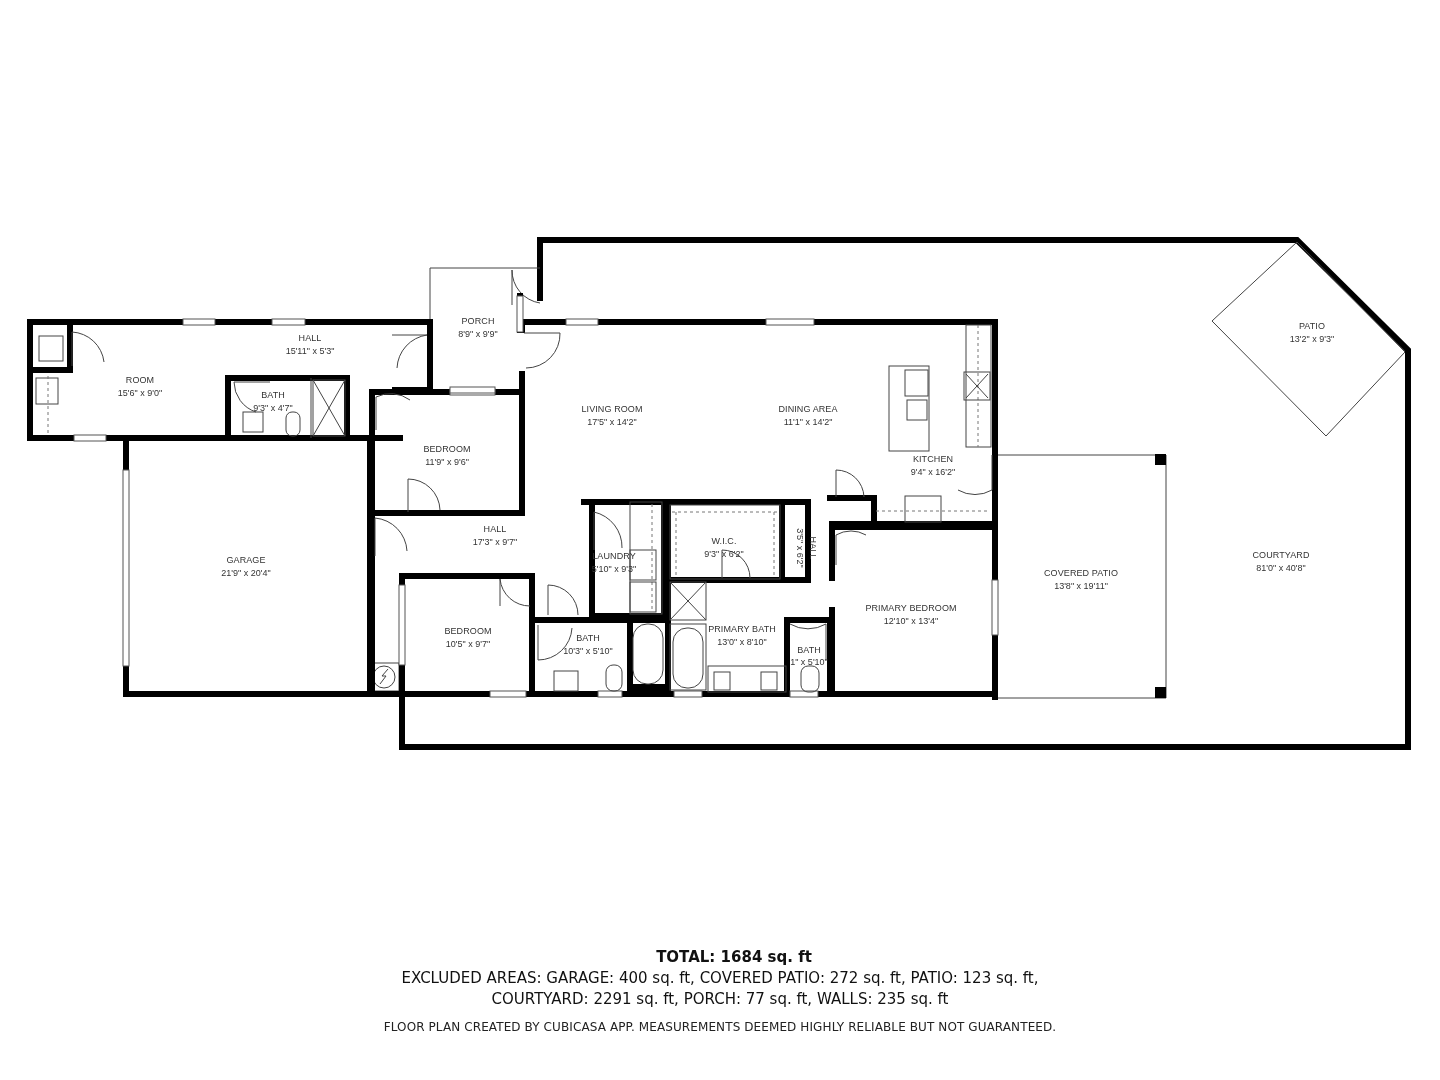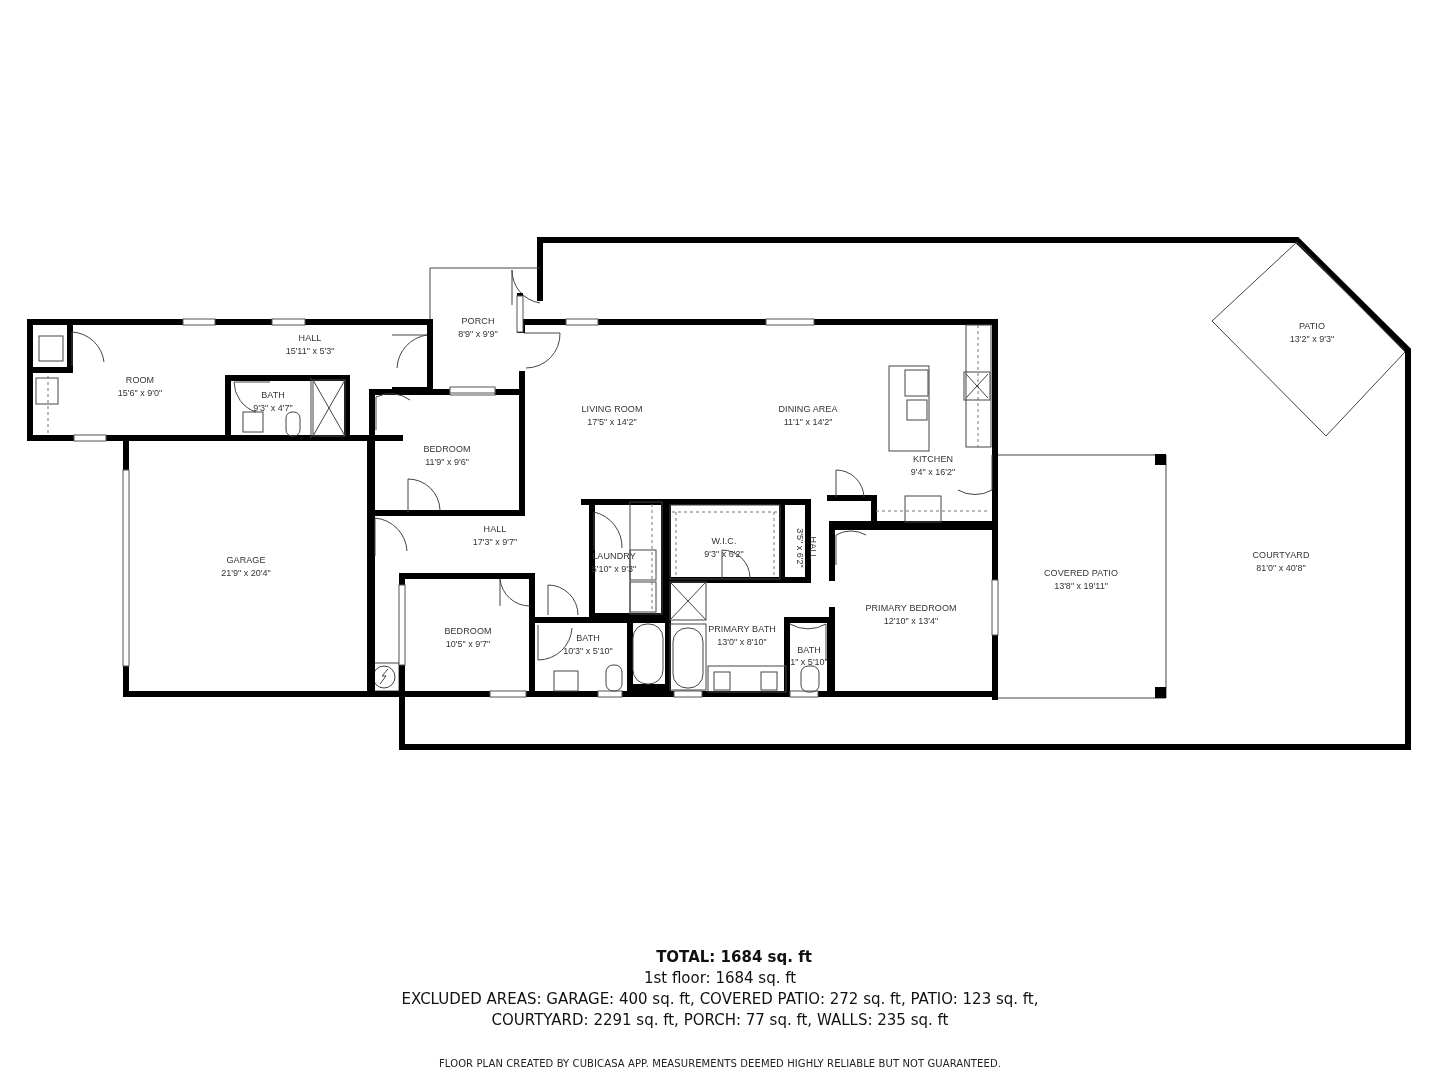--- a/index.html
+++ b/index.html
@@ -8,21 +8,21 @@
     .wall { fill:none; stroke:#000; stroke-width:6; stroke-linejoin:miter; stroke-linecap:square; }
     .thin { fill:none; stroke:#444; stroke-width:1; }
     .win { fill:#fff; stroke:#555; stroke-width:1; }
     .dash { fill:none; stroke:#777; stroke-width:1; stroke-dasharray:3 3; }
     .blk { fill:#000; }
     .room-name { font-family:"Liberation Sans", sans-serif; font-size:9px; fill:#333; text-anchor:middle; letter-spacing:0.1px; }
     .room-dim { font-family:"Liberation Sans", sans-serif; font-size:9px; fill:#333; text-anchor:middle; }
     #summary { position:absolute; left:0; top:946px; width:1440px; text-align:center; color:#111; font-family:"DejaVu Sans", sans-serif; }
     #summary .total { font-size:15px; font-weight:bold; line-height:22px;padding-left:28px; }
     #summary .line { font-size:15px; line-height:21px; }
-    #summary .disclaimer { font-size:10px; line-height:10px; margin-top:28px; letter-spacing:0.1px; color:#222; }
+    #summary .disclaimer { font-size:12px; line-height:10px; margin-top:12px; letter-spacing:0.1px; color:#222; }
   </style>
 </head>
 <body>
 
 <svg id="plan" width="1440" height="940" viewBox="0 0 1440 940" xmlns="http://www.w3.org/2000/svg">
 
   <g>
     <polyline class="wall" points="540,298 540,240 1297,240 1408,350 1408,747 402,747 402,696"></polyline>
   </g>
 
@@ -265,17 +265,16 @@
     <text class="room-dim" x="742" y="645">13'0" x 8'10"</text>
   </g>
   <g>
     <text class="room-name" x="809" y="653">BATH</text>
     <text class="room-dim" x="809" y="665">1" x 5'10"</text>
   </g>
 </svg>
 
 <div id="summary">
   <div class="total">TOTAL: 1684 sq. ft</div>
-  <div class="line">1st floor: 1684 sq. ft</div>
   <div class="line">EXCLUDED AREAS: GARAGE: 400 sq. ft, COVERED PATIO: 272 sq. ft, PATIO: 123 sq. ft,</div>
   <div class="line">COURTYARD: 2291 sq. ft, PORCH: 77 sq. ft, WALLS: 235 sq. ft</div>
   <div class="disclaimer">FLOOR PLAN CREATED BY CUBICASA APP. MEASUREMENTS DEEMED HIGHLY RELIABLE BUT NOT GUARANTEED.</div>
 </div>
 
 </body></html>

